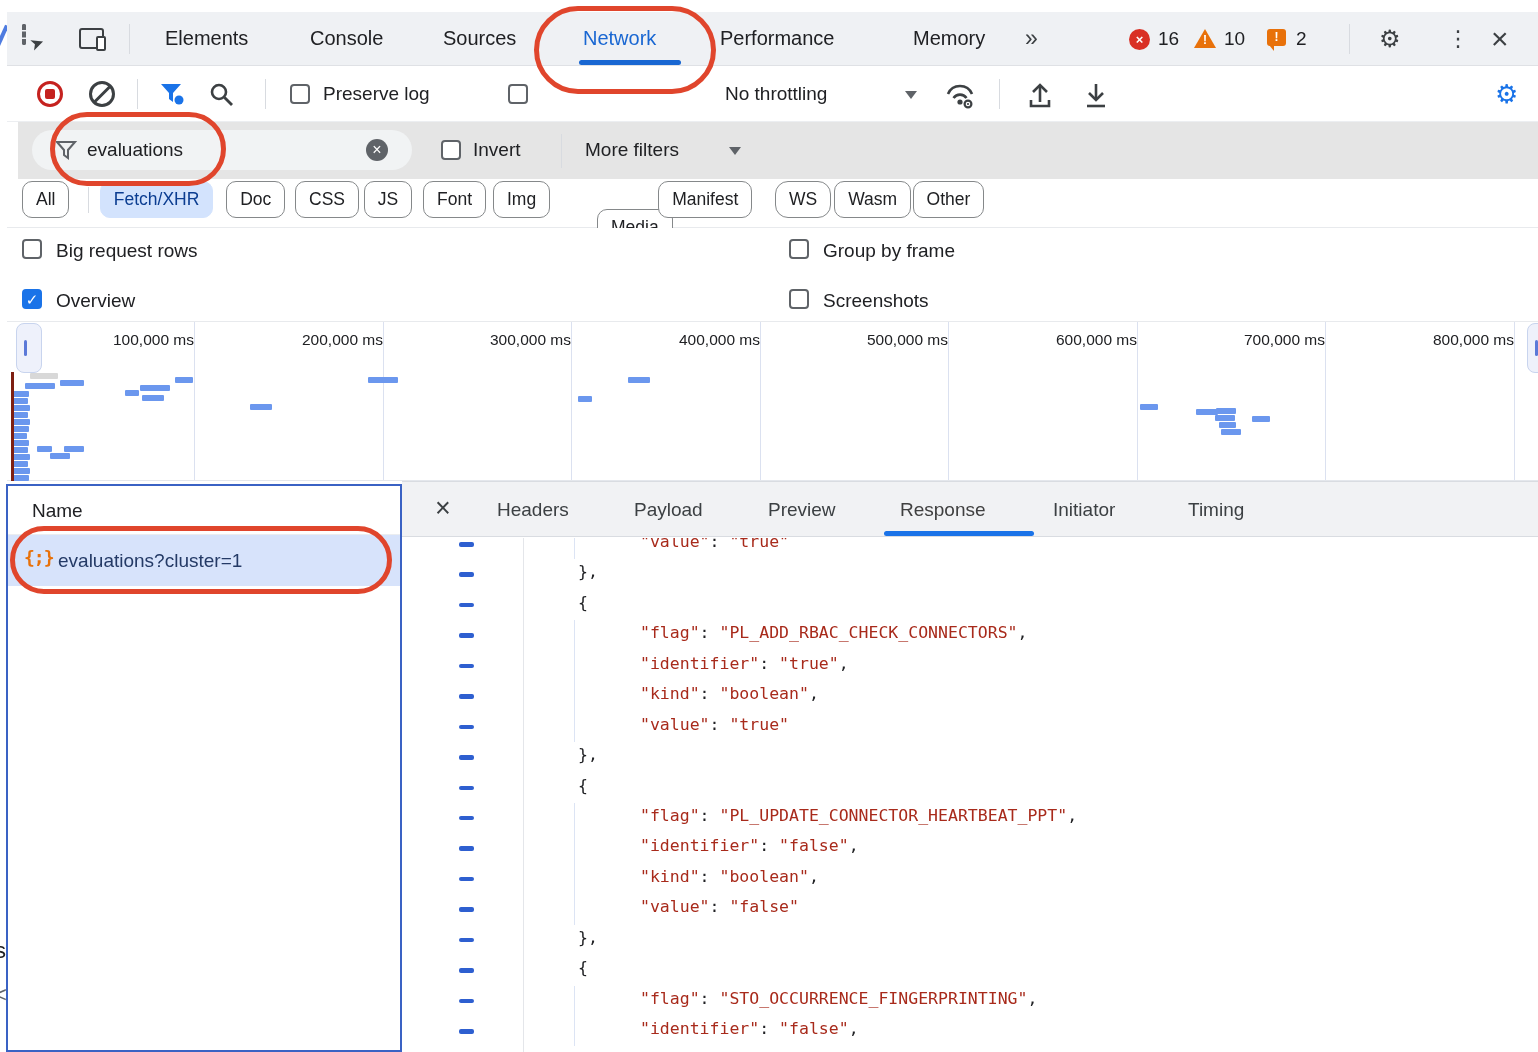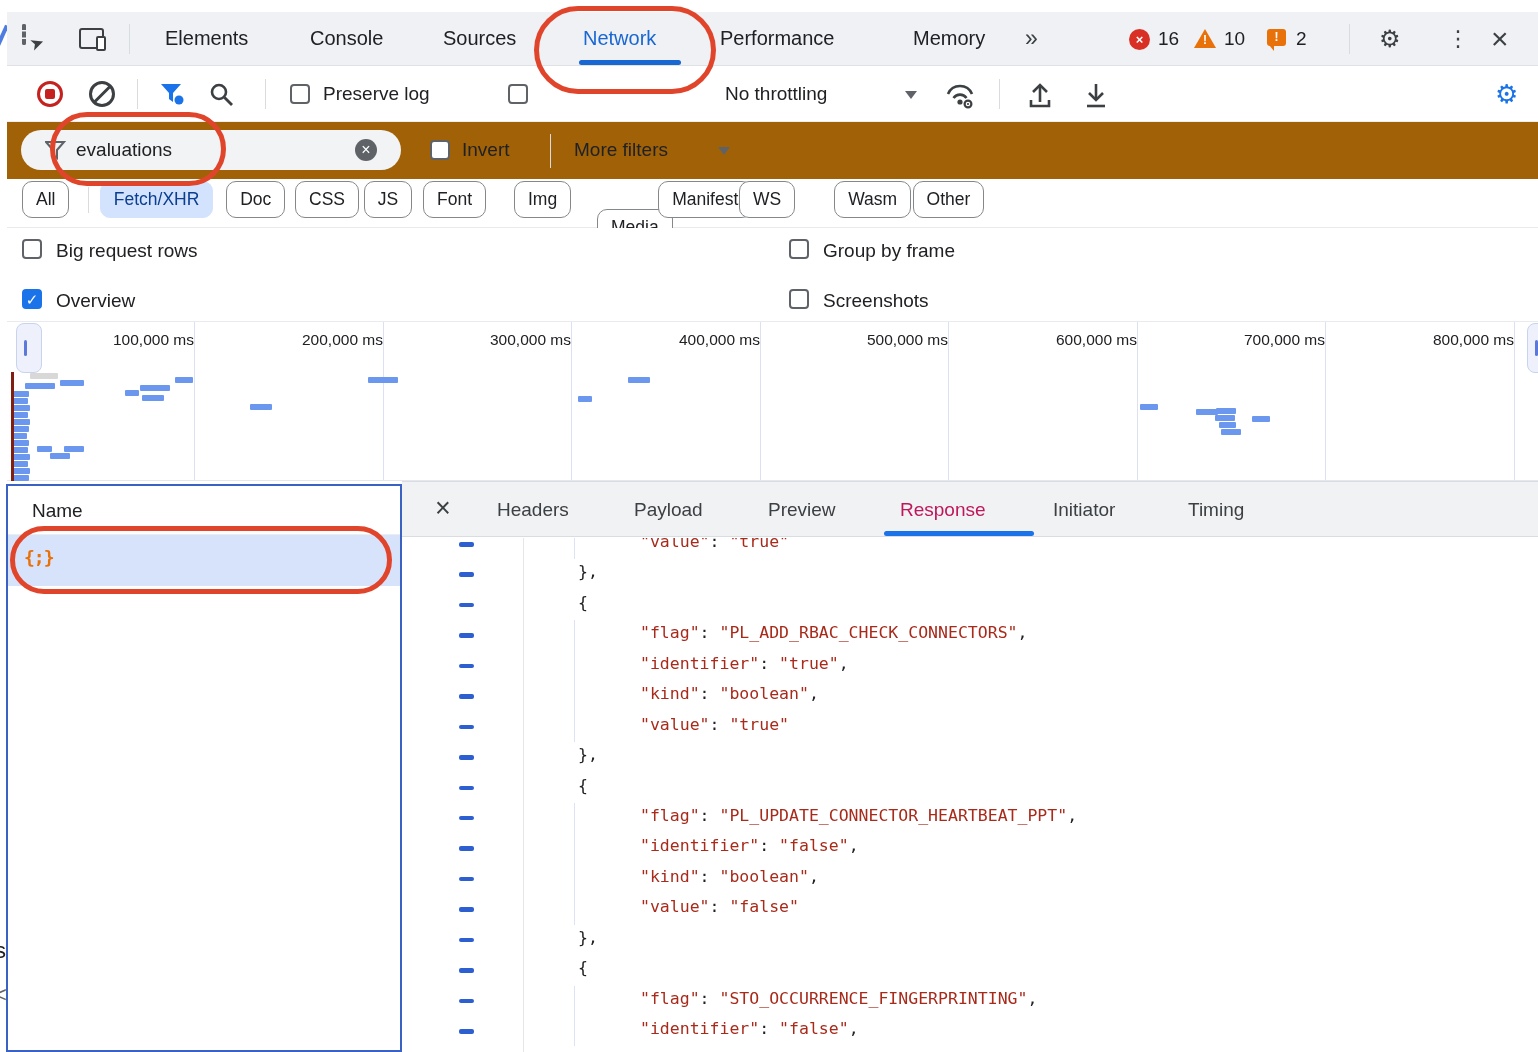--- a/index.html
+++ b/index.html
@@ -41,21 +41,21 @@
   #clear-btn { position:absolute; left:82px; top:15px; width:26px; height:26px; border:3px solid #3c4043; border-radius:50%; }
   #clear-slash { position:absolute; left:-1px; top:8.5px; width:22px; height:3px; background:#3c4043; transform:rotate(-45deg); }
   .cb { width:20px; height:20px; border:2px solid #5f6368; border-radius:4px; background:#fff; }
   .cb.on { background:#1a73e8; border-color:#1a73e8; color:#fff; font-size:15px; line-height:18px; text-align:center; }
   .tlabel { position:absolute; font-size:19px; color:#202124; top:0; height:69px; line-height:56px; }
   .caret { position:absolute; width:0; height:0; border-left:6px solid transparent; border-right:6px solid transparent; border-top:8px solid #5f6368; }
   .arr-svg { position:absolute; top:16px; }
   #blue-gear { color:#1a73e8; font-size:26px; }
 
   
-  #filterbar { position:absolute; left:7px; top:122px; right:0; height:57px; background:#a16207; z-index:2; }
+  #filterbar { position:absolute; left:18px; top:122px; right:0; height:57px; background:#e5e5e5; z-index:2; }
   #filter-pill { position:absolute; left:14px; top:8px; width:380px; height:40px; background:#f1f3f4; border-radius:20px; }
   #filter-input { position:absolute; left:55px; top:0; width:240px; height:40px; border:0; background:transparent; font-size:19px; color:#202124; font-family:"Liberation Sans",sans-serif; outline:none; }
   #filter-clear { position:absolute; left:334px; top:9px; width:22px; height:22px; border-radius:50%; background:#5f6368; color:#fff; font-size:16px; line-height:21px; text-align:center; }
   
   #chiprow { position:absolute; left:7px; top:179px; right:0; height:49px; background:#fff; border-bottom:1px solid #e8eaed; z-index:2; }
   .chip { position:absolute; top:2px; height:37px; line-height:34px; padding:0 13px; border:1.5px solid #85888a; border-radius:10px; font-size:17.5px; color:#202124; background:#fff; }
   .chip.sel { background:#d3e3fd; border-color:#d3e3fd; color:#0b3d91; }
   
   #optrow { position:absolute; left:7px; top:228px; right:0; height:94px; background:#fff; border-bottom:1px solid #e8eaed; z-index:2; }
   .optlabel { position:absolute; font-size:19px; color:#202124; }
@@ -73,21 +73,21 @@
   #name-header { position:absolute; left:0; top:0; right:0; height:49px; border-bottom:1px solid #ebedf0; font-size:19px; line-height:49px; padding-left:24px; color:#202124; }
   #req-row { position:absolute; left:0; top:49px; right:0; height:51px; background:#d7e3fb; }
   #req-json-icon { position:absolute; left:16px; top:12px; font-family:"DejaVu Sans Mono",monospace; font-weight:bold; font-size:18px; color:#e8710a; letter-spacing:-1px; }
   #req-name { position:absolute; left:50px; top:0; height:51px; line-height:51px; font-size:19px; color:#243a66; }
 
   
   #detailpanel { position:absolute; left:402px; top:481px; right:0; bottom:0; background:#fff; border-top:1px solid #d9dce1; z-index:2; }
   #detail-strip { position:absolute; left:0; top:0; right:0; height:55px; background:#f1f2f4; border-bottom:1px solid #d9dce1; }
   #detail-close { position:absolute; left:33px; top:0; height:55px; line-height:53px; font-size:27px; color:#3c4043; }
   .dtab { position:absolute; top:0; height:55px; line-height:55px; font-size:19px; color:#3c4043; }
-  .dtab.sel { color:#be185d; }
+  .dtab.sel { color:#404040; }
   #resp-underline { position:absolute; left:482px; bottom:0; width:150px; height:5px; border-radius:5px; background:#1a73e8; }
 
   #resp-content { position:absolute; left:0; top:56px; right:0; bottom:0; overflow:hidden; background:#fff; }
   #gutter-line { position:absolute; left:121px; top:0; bottom:0; width:1px; background:#e4e6ea; }
   #resp-lines { position:relative; margin-top:-9px; }
   .cline { position:relative; height:30.45px; }
   .foldmark { position:absolute; left:57px; top:13px; width:15px; height:4.5px; border-radius:2px; background:#2e5fd0; }
   .iguide { position:absolute; left:172px; top:0; bottom:0; width:1px; background:#dce4f4; }
   .codetxt { position:absolute; top:3px; font-family:"DejaVu Sans Mono",monospace; font-size:16.5px; white-space:pre; color:#202124; }
   .codetxt .str { color:#a82a1b; }
@@ -197,24 +197,24 @@
 </div>
 
 <div id="chiprow">
     <span class="chip" style="left: 15px;">All</span>
     <span class="vdiv" style="left: 80.8px; top: 8px; height: 26px;"></span>
     <span class="chip sel" style="left: 92.8px;">Fetch/XHR</span>
     <span class="chip" style="left: 219.2px;">Doc</span>
     <span class="chip" style="left: 288px;">CSS</span>
     <span class="chip" style="left: 356.8px;">JS</span>
     <span class="chip" style="left: 416px;">Font</span>
-    <span class="chip" style="left: 507px;">Img</span>
+    <span class="chip" style="left: 486px;">Img</span>
     <span class="chip" style="left: 590px; margin-top: 28px;">Media</span>
     <span class="chip" style="left: 651.2px;">Manifest</span>
-    <span class="chip" style="left: 732px;">WS</span>
+    <span class="chip" style="left: 768px; border-radius: 13px;">WS</span>
     <span class="chip" style="left: 827.2px;">Wasm</span>
     <span class="chip" style="left: 905.6px;">Other</span>
   </div>
 
 <div id="optrow">
   <span class="cb abs" style="left:15px; top:11px;"></span>
   <span class="optlabel" style="left:49px; top:12px;">Big request rows</span>
   <span class="cb abs" style="left:782px; top:11px;"></span>
   <span class="optlabel" style="left:816px; top:12px;">Group by frame</span>
   <span class="cb on abs" style="left:15px; top:61px;">✓</span>
@@ -284,20 +284,21 @@
     </span>
   <span class="ovhandle" style="left:1520px;">
       <span class="ovgrip"></span>
     </span>
 </div>
 
 <div id="namepanel">
   <div id="name-header">Name</div>
   <div id="req-row">
     <span id="req-json-icon">{;}</span>
+    <span id="req-name">evaluations?cluster=1</span>
   </div>
 </div>
 
 <div id="detailpanel">
   <div id="detail-strip">
     <span id="detail-close">×</span>
     <div id="detail-tabs">
         <span class="dtab" style="left: 95px;">Headers</span>
         <span class="dtab" style="left: 232px;">Payload</span>
         <span class="dtab" style="left: 366px;">Preview</span>

